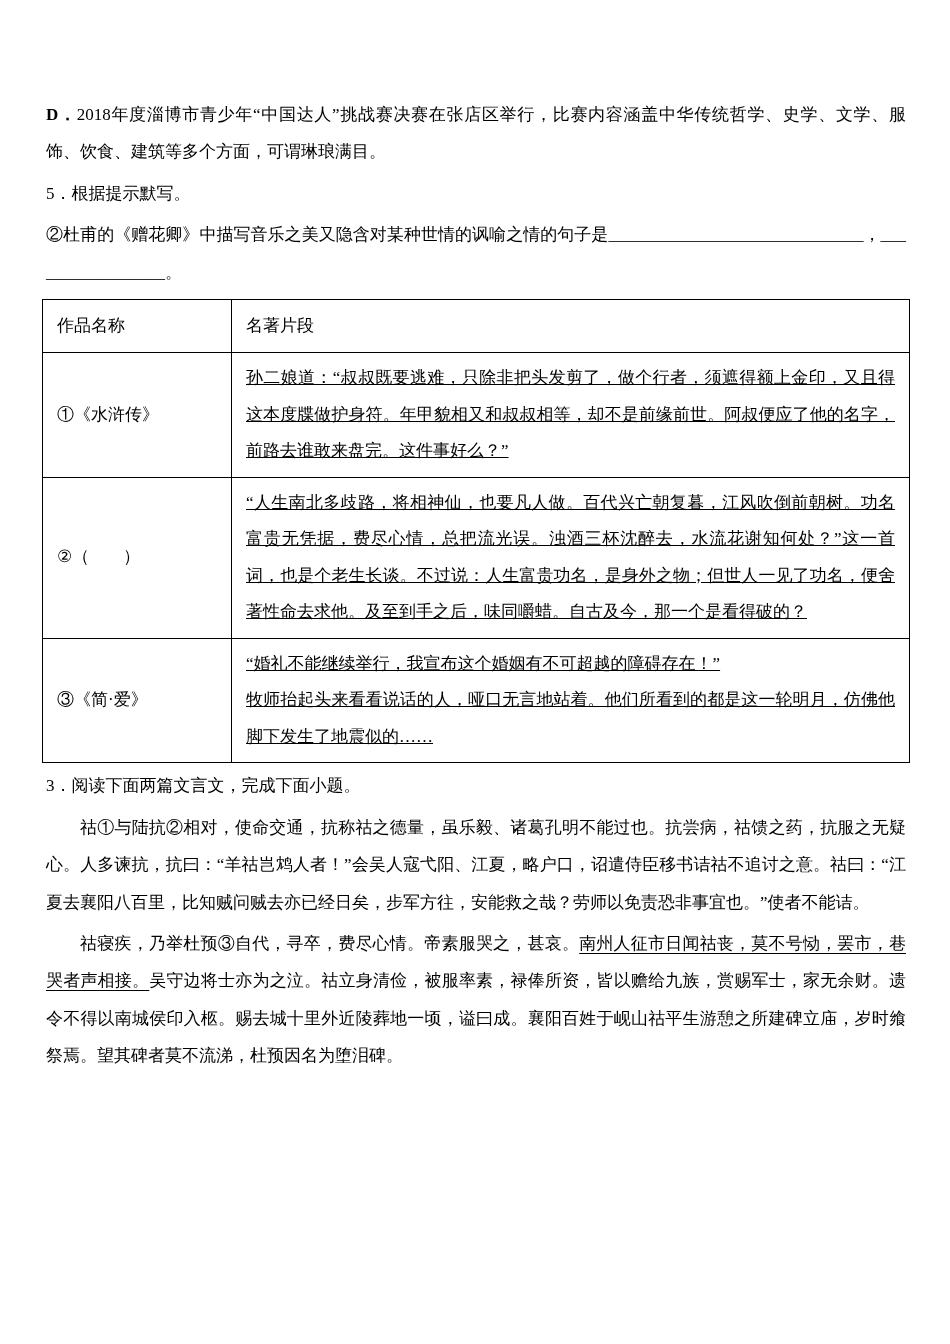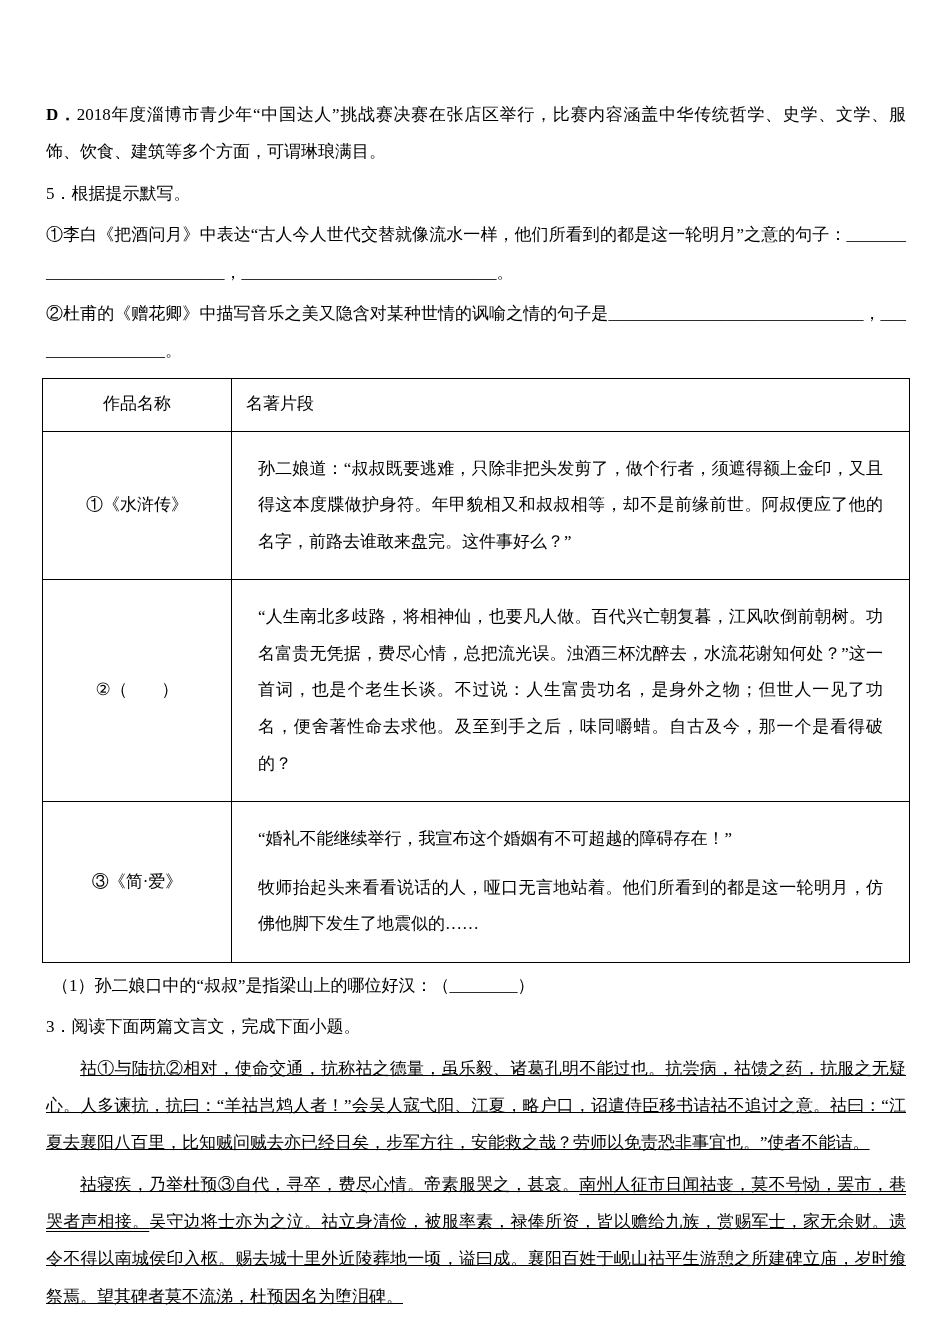--- a/index.html
+++ b/index.html
@@ -13,52 +13,51 @@
     font-size: 17px;
     color: #000000;
   }
   .para {
     margin: 4px;
     line-height: 2.2;
     text-align: justify;
     word-break: break-all;
   }
   .bold { font-weight: bold; }
-  .indent { text-indent: 2em; text-decoration: underline; }
+  .indent { text-indent: 2em; }
   .sub { padding-left: 6px; }
   .underline { text-decoration: underline; text-underline-offset: 4px; }
   table.lit-table {
     width: 100%;
     border-collapse: collapse;
     margin: 8px 0 4px 0;
   }
   table.lit-table td {
     border: 1.5px solid #000;
     padding: 7px 14px;
     vertical-align: middle;
     line-height: 2.15;
     text-align: justify;
     word-break: break-all;
   }
   table.lit-table td.col-title {
     width: 160px;
-    text-align: center;
+    text-align: left;
   }
   table.lit-table tr.hdr td { height: 38px; vertical-align: middle; }
-  table.lit-table td p { margin: 12px; }
+  table.lit-table td p { margin: 0; text-decoration: underline; }
 </style>
 </head>
 <body>
 
 <div class="page">
 
   <p class="para"><span class="bold">D．</span><span>2018年度淄博市青少年“中国达人”挑战赛决赛在张店区举行，比赛内容涵盖中华传统哲学、史学、文学、服饰、饮食、建筑等多个方面，可谓琳琅满目。</span></p>
 
   <p class="para">5．根据提示默写。</p>
-  <p class="para">①李白《把酒问月》中表达“古人今人世代交替就像流水一样，他们所看到的都是这一轮明月”之意的句子：____________________________，______________________________。</p>
   <p class="para">②杜甫的《赠花卿》中描写音乐之美又隐含对某种世情的讽喻之情的句子是______________________________，_________________。</p>
 
 
   <table class="lit-table">
     <tbody>
         <tr class="hdr">
       <td class="col-title">作品名称</td>
       <td>名著片段</td>
     </tr>
     <tr>
@@ -76,21 +75,20 @@
     <tr>
       <td class="col-title">③《简·爱》</td>
       <td>
         <p>“婚礼不能继续举行，我宣布这个婚姻有不可超越的障碍存在！”</p>
         <p>牧师抬起头来看看说话的人，哑口无言地站着。他们所看到的都是这一轮明月，仿佛他脚下发生了地震似的……</p>
       </td>
     </tr>
   </tbody>
     </table>
 
-  <p class="para sub">（1）孙二娘口中的“叔叔”是指梁山上的哪位好汉：（________）</p>
 
   <p class="para">3．阅读下面两篇文言文，完成下面小题。</p>
 
   <p class="para indent">祜①与陆抗②相对，使命交通，抗称祜之德量，虽乐毅、诸葛孔明不能过也。抗尝病，祜馈之药，抗服之无疑心。人多谏抗，抗曰：“羊祜岂鸩人者！”会吴人寇弋阳、江夏，略户口，诏遣侍臣移书诘祜不追讨之意。祜曰：“江夏去襄阳八百里，比知贼问贼去亦已经日矣，步军方往，安能救之哉？劳师以免责恐非事宜也。”使者不能诘。</p>
 
   <p class="para indent"><span>祜寝疾，乃举杜预③自代，寻卒，费尽心情。帝素服哭之，甚哀。</span><span class="underline">南州人征市日闻祜丧，莫不号恸，罢市，巷哭者声相接。</span><span>吴守边将士亦为之泣。祜立身清俭，被服率素，禄俸所资，皆以赡给九族，赏赐军士，家无余财。遗令不得以南城侯印入柩。赐去城十里外近陵葬地一顷，谥曰成。襄阳百姓于岘山祜平生游憩之所建碑立庙，岁时飨祭焉。望其碑者莫不流涕，杜预因名为堕泪碑。</span></p>
 
 </div>
 
 </body></html>

